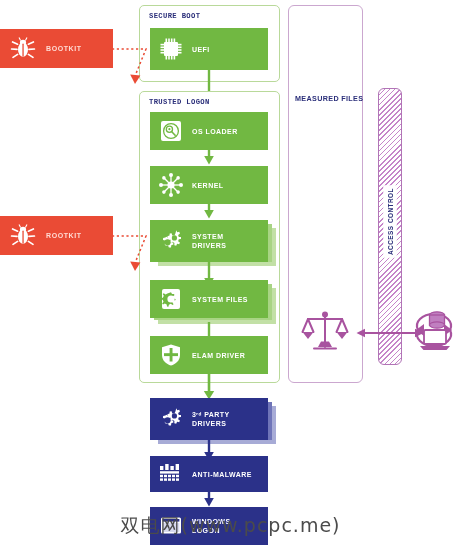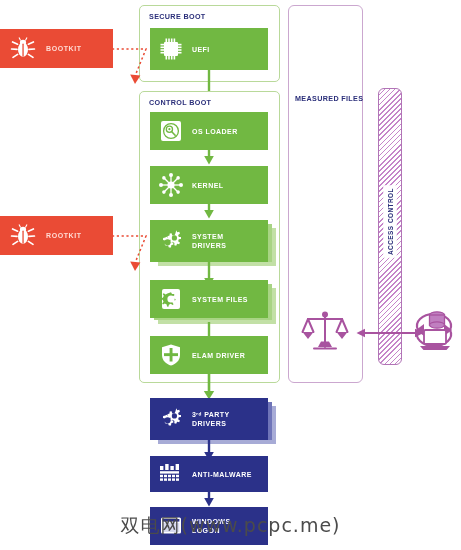--- a/index.html
+++ b/index.html
@@ -8,21 +8,21 @@
     font-family:"Liberation Sans","DejaVu Sans",sans-serif;
   }
   .stage{position:absolute;left:0;top:0;width:461px;height:550px;}
 
   
   .sec-container{
     position:absolute;border:1px solid #b9d99a;border-radius:5px;background:#ffffff;
   }
   .container-label{
     position:absolute;font-size:7.2px;font-weight:bold;letter-spacing:.35px;
-    color:#2b2f7a;white-space:nowrap;
+    color:#2b2f7a;white-space:nowrap;font-family:Liberation Mono, monospace;
   }
   .measured-box{
     position:absolute;border:1px solid #cba7cf;border-radius:6px;background:#ffffff;
   }
   .measured-label{
     position:absolute;font-size:7.2px;font-weight:bold;letter-spacing:.35px;
     color:#2b2f7a;white-space:nowrap;
   }
 
   
@@ -119,21 +119,21 @@
     </div>
     <div class="lbl">UEFI</div>
   </div>
 
   <svg class="arrow" style="left:202px;top:69px;" width="14" height="44" viewBox="0 0 14 44">
     <line x1="7" y1="0" x2="7" y2="34" stroke="#71b842" stroke-width="2.4"></line>
     <polygon points="2.2,33 11.8,33 7,41.5" fill="#71b842"></polygon>
   </svg>
 
   <div class="sec-container" style="left:139px;top:91px;width:139px;height:290px;"></div>
-  <div class="container-label" style="left:149px;top:98px;">CONTROL BOOT</div>
+  <div class="container-label" style="left:149px;top:98px;">TRUSTED LOGON</div>
 
   <div class="node green" style="left:150px;top:112px;width:118px;height:38px;">
     <div class="ico" style="width:42px;">
       <svg width="24" height="24" viewBox="0 0 24 24">
         <rect x="2" y="2" width="20" height="20" rx="2" fill="#ffffff"></rect>
         <circle cx="12" cy="12" r="7.4" fill="none" stroke="#71b842" stroke-width="1.3"></circle>
         <circle cx="10.4" cy="10.2" r="3.1" fill="none" stroke="#71b842" stroke-width="1.3"></circle>
         <circle cx="10.4" cy="10.2" r="1.1" fill="#71b842"></circle>
         <line x1="12.3" y1="12.2" x2="16.6" y2="16.8" stroke="#71b842" stroke-width="1.6"></line>
       </svg>

